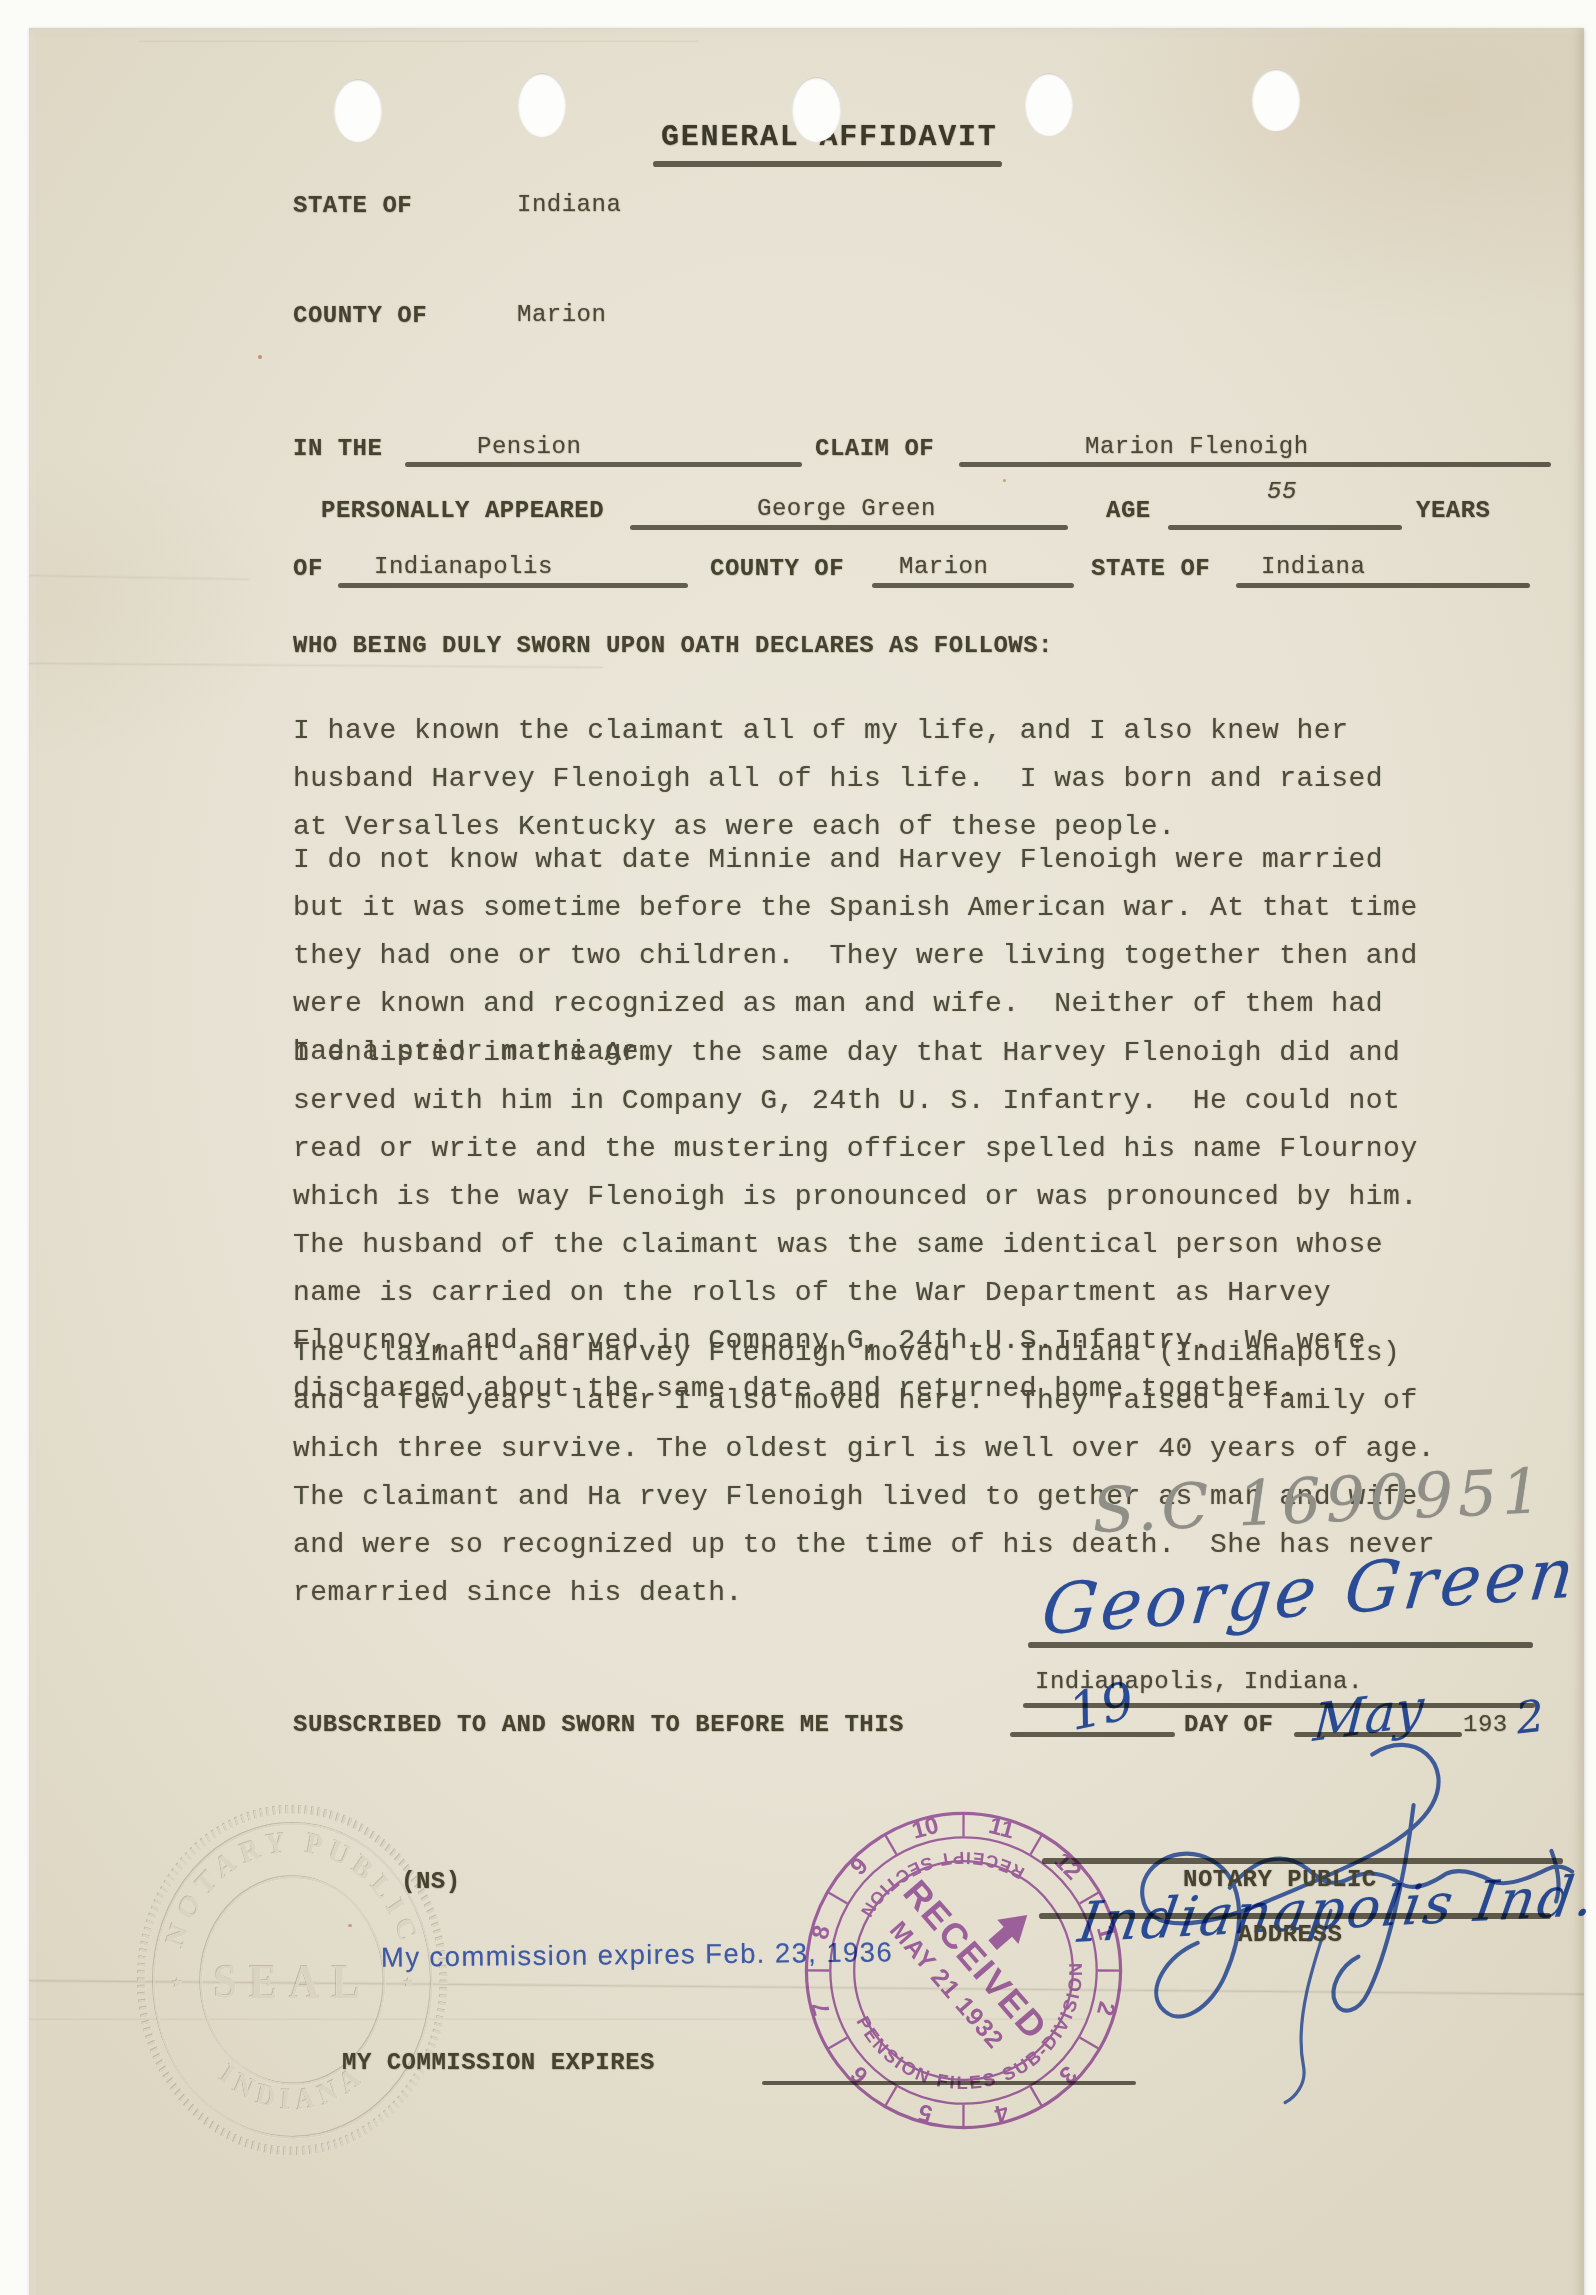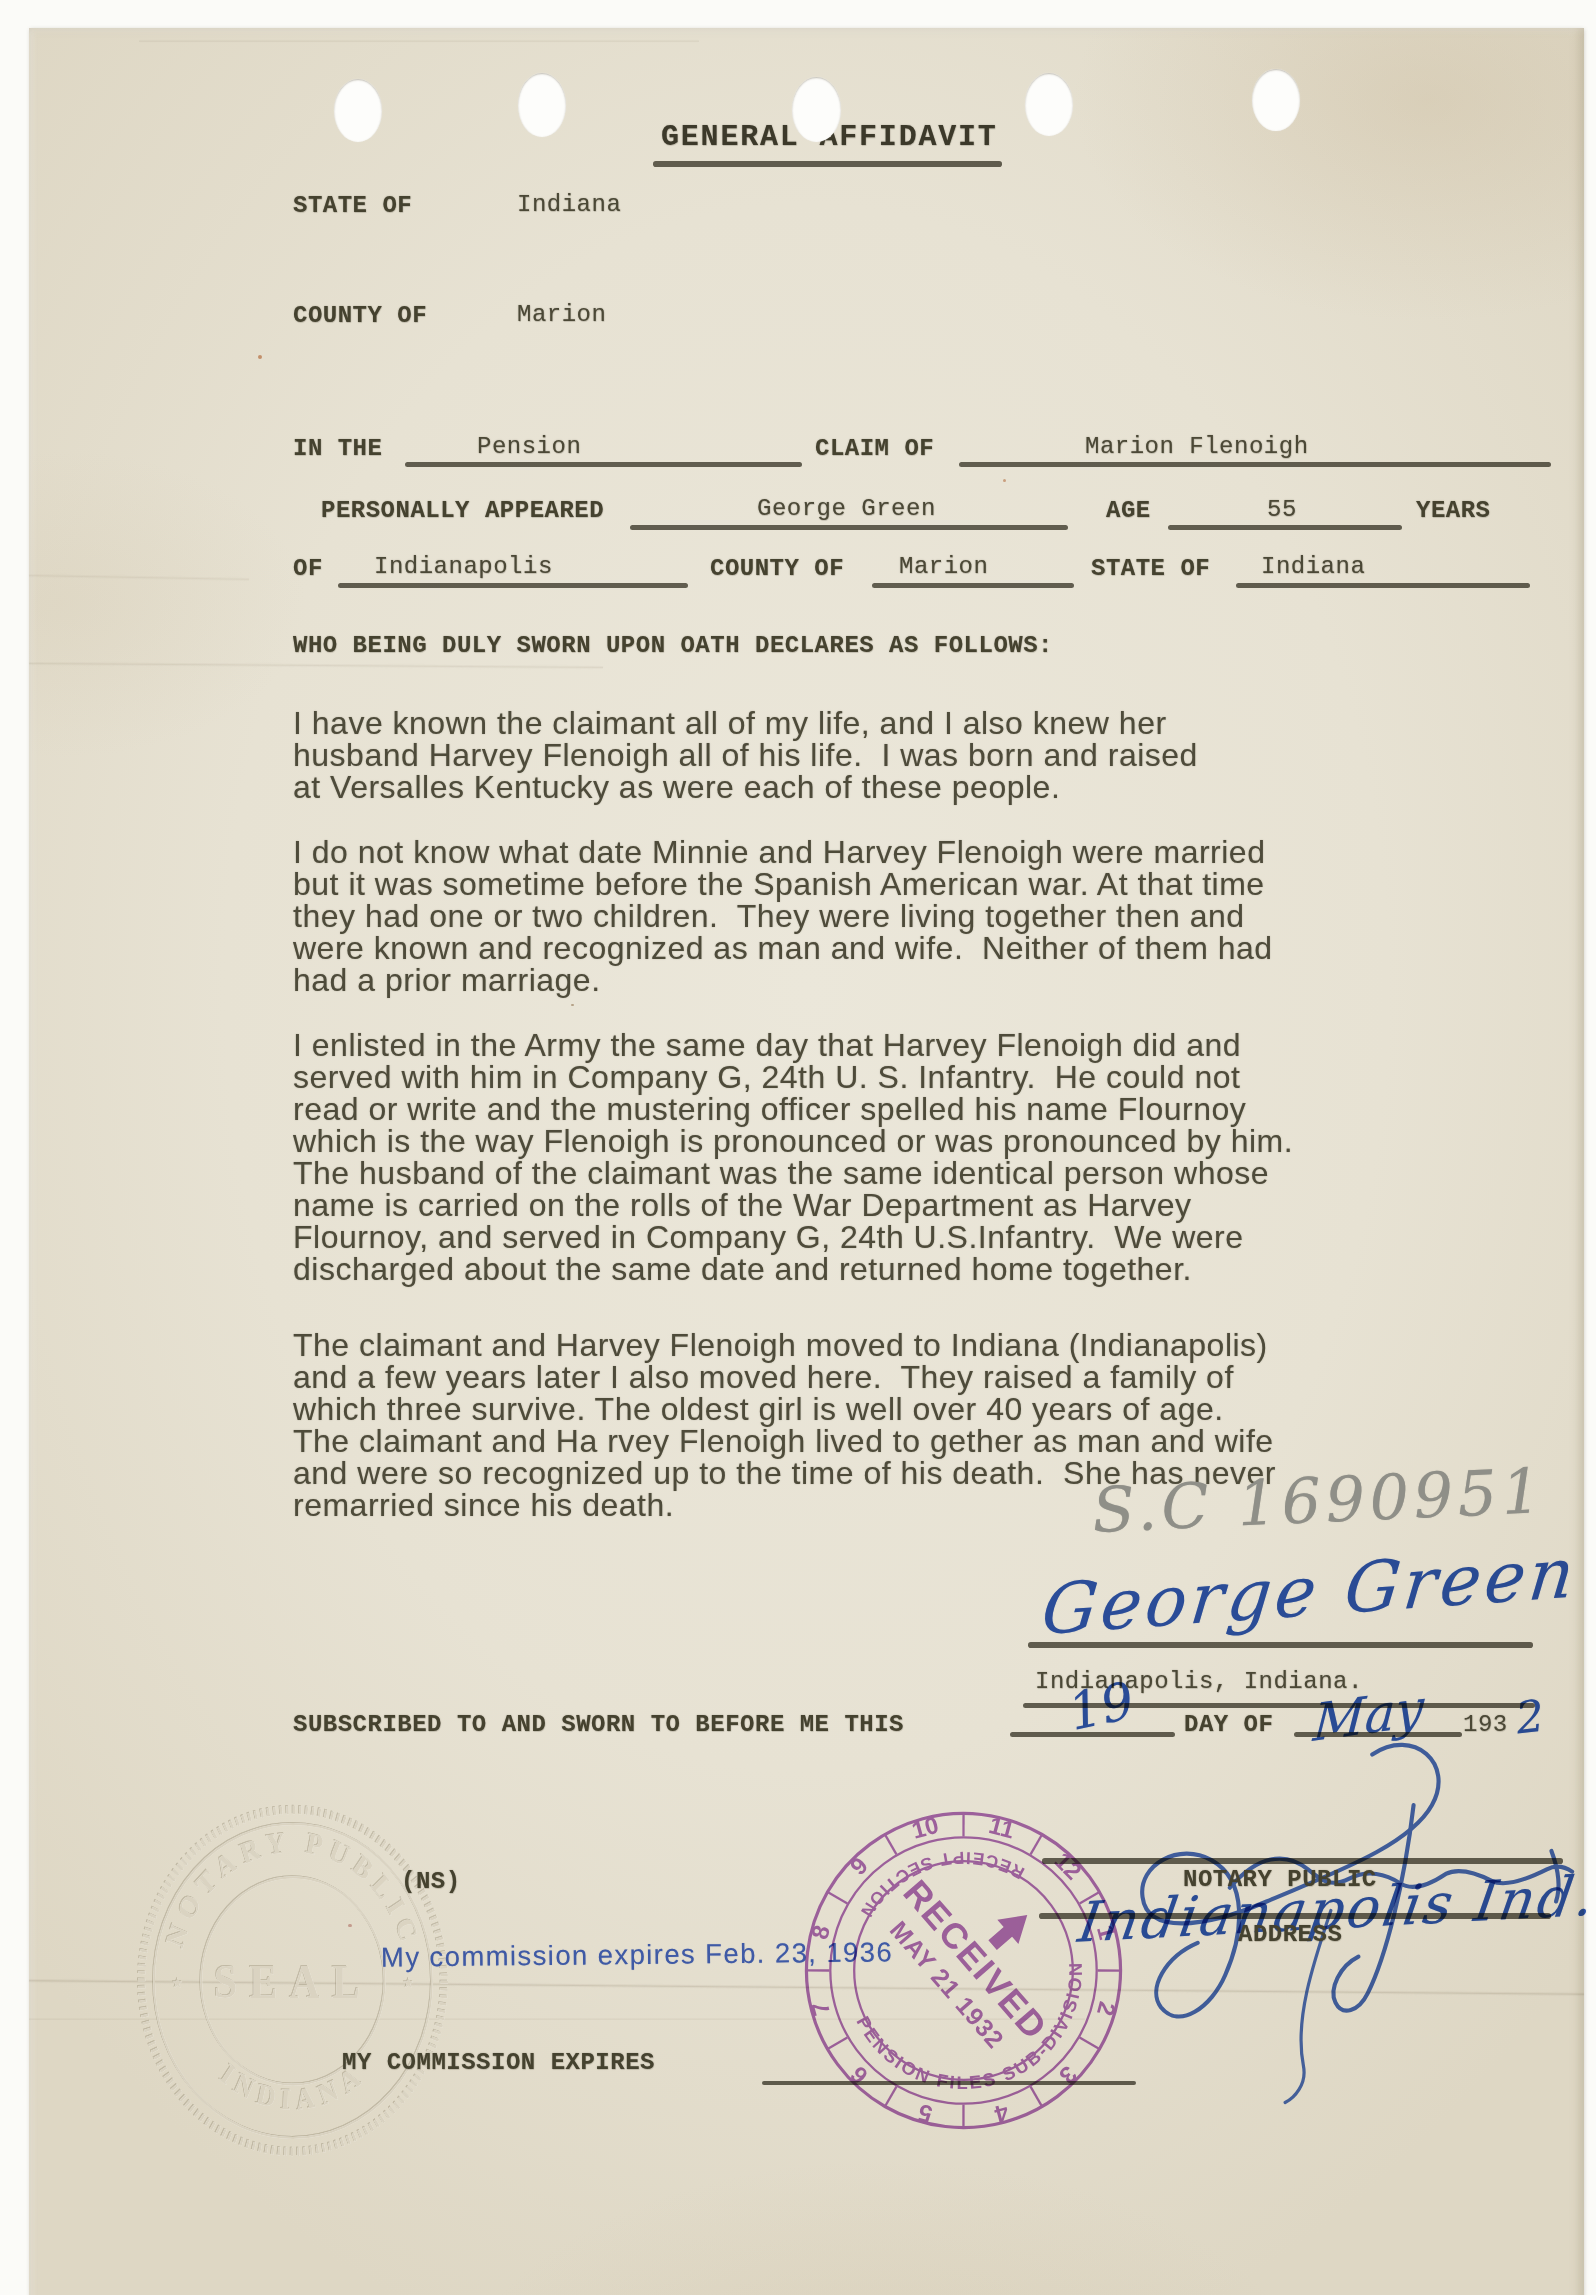--- a/index.html
+++ b/index.html
@@ -11,22 +11,22 @@
       radial-gradient(413px 257px at 2% 24%, rgba(208,196,170,.22), transparent 60%),
       radial-gradient(689px 413px at 55% 100%, rgba(203,188,158,.28), transparent 65%),
       radial-gradient(1056px 1423px at 50% 40%, #ebe7da 0%, #e7e2d3 55%, #ded7c4 100%);
     background-color:#e8e3d5;
     box-shadow: inset -4.6px 0 10px rgba(160,150,122,.30), inset 0 -3.7px 8.3px rgba(160,150,122,.22),
                 inset 2.8px 1.8px 7.3px rgba(255,255,255,.45), 0.9px 1.4px 4.1px rgba(90,80,60,.28);}
   .tw{position:absolute;color:#45422f;font-family:"Liberation Mono",monospace;font-weight:bold;
       font-size:24px;letter-spacing:0.5px;white-space:pre;
       text-shadow:0 0 1.4px rgba(70,66,52,.45), 0.5px 0.5px 0 rgba(70,66,52,.14);}
   .twv{font-weight:normal;color:#4b4836;}
-  .body-par{position:absolute;color:#4e4b3a;font-family:Liberation Sans, sans-serif;font-size:32px;
-      line-height:32px;letter-spacing:0.5px;white-space:pre-wrap;width:1166px;
+  .body-par{position:absolute;color:#4e4b3a;font-family:Liberation Mono, monospace;font-size:28px;
+      line-height:48px;letter-spacing:0.5px;white-space:pre-wrap;width:1166px;
       text-shadow:0 0 1.4px rgba(78,75,58,.40);}
   .ul{position:absolute;height:5.5px;background:#49463a;opacity:.82;border-radius:2.8px;
       filter:blur(0.6px);mix-blend-mode:multiply;}
   .hand{position:absolute;font-family:"DejaVu Serif",serif;font-style:italic;color:#2e56b8;
       mix-blend-mode:multiply;white-space:pre;
       text-shadow:0 0 0.9px rgba(46,86,184,.35);}
   .pencil{position:absolute;font-family:"DejaVu Serif",serif;font-style:italic;color:#8f8f88;
       text-shadow:0 0 0.9px rgba(100,100,95,.4);white-space:pre;}
   .bluestamp{position:absolute;font-family:"Liberation Sans",sans-serif;color:#4667cd;
       mix-blend-mode:multiply;letter-spacing:1.4px;white-space:pre;
@@ -93,21 +93,21 @@
   <div class="tw twv" style="left:448px;top:405px;">Pension</div>
   <div class="ul" style="left:376px;top:434px;width:397px;"></div>
   <div class="tw" style="left:786px;top:407px;">CLAIM OF</div>
   <div class="tw twv" style="left:1056px;top:405px;">Marion Flenoigh</div>
   <div class="ul" style="left:930px;top:434px;width:592px;"></div>
 
   <div class="tw" style="left:264px;top:469px;margin-left:28px;">PERSONALLY APPEARED</div>
   <div class="tw twv" style="left:728px;top:467px;">George Green</div>
   <div class="ul" style="left:601px;top:497px;width:438px;"></div>
   <div class="tw" style="left:1077px;top:469px;">AGE</div>
-  <div class="tw twv" style="left:1238px;top:468px;">55</div>
+  <div class="tw twv" style="left:1238px;top:450px;font-style:italic;">55</div>
   <div class="ul" style="left:1139px;top:497px;width:234px;"></div>
   <div class="tw" style="left:1387px;top:469px;">YEARS</div>
 
   <div class="tw" style="left:264px;top:527px;text-align:right;">OF</div>
   <div class="tw twv" style="left:345px;top:525px;">Indianapolis</div>
   <div class="ul" style="left:309px;top:555px;width:350px;"></div>
   <div class="tw" style="left:681px;top:527px;">COUNTY OF</div>
   <div class="tw twv" style="left:870px;top:525px;">Marion</div>
   <div class="ul" style="left:843px;top:555px;width:202px;"></div>
   <div class="tw" style="left:1062px;top:527px;">STATE OF</div>

